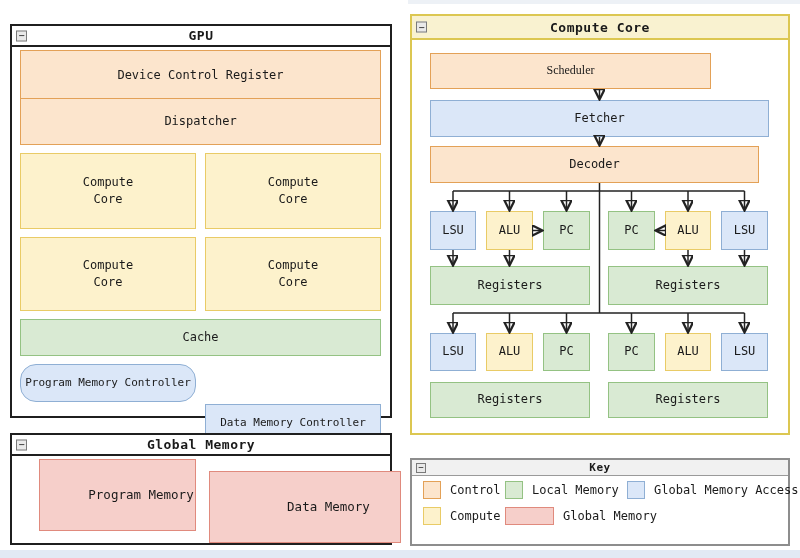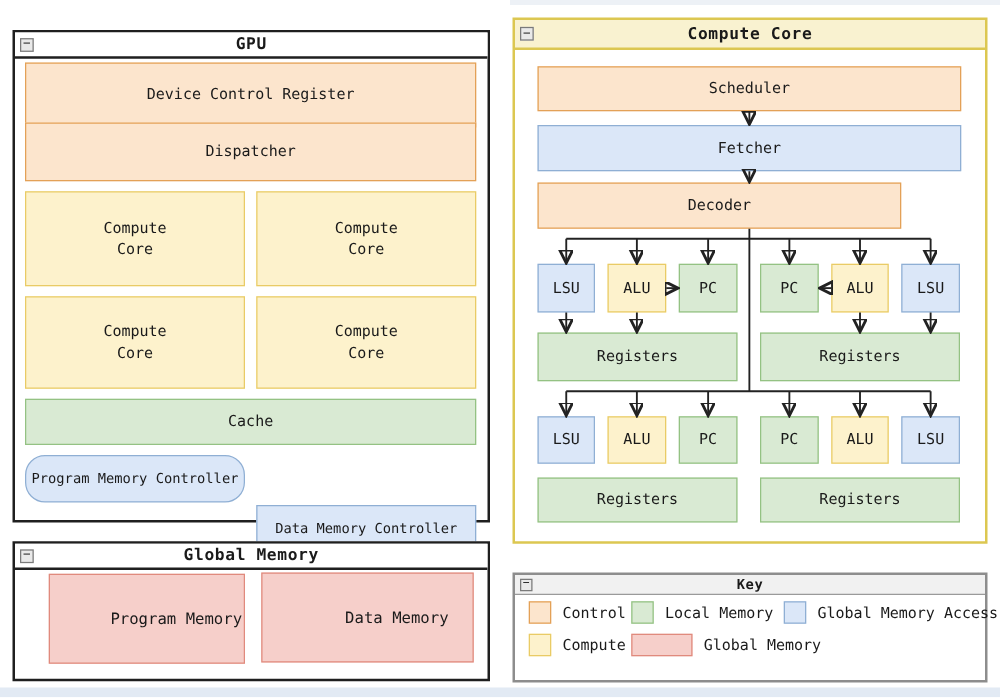--- a/index.html
+++ b/index.html
@@ -79,33 +79,33 @@
     </div>
   </div>
 
   <div class="window win-dark" style="left:10px;top:433px;width:382px;height:112px;">
     <div class="titlebar dark">
       <div class="minbtn">−</div>
       <div class="title-text">Global Memory</div>
     </div>
     <div class="winbody">
       <div class="block c-red" style="left:27px;top:3px;width:157px;height:72px;font-size:12.5px;">Program Memory</div>
-      <div class="block c-red" style="left:197px;top:2px;width:170px;height:72px;font-size:12.5px;text-align:right;">Data Memory</div>
+      <div class="block c-red" style="left:197px;top:15px;width:192px;height:72px;font-size:12.5px;text-align:right;">Data Memory</div>
     </div>
   </div>
 
   <div class="window win-yellow" style="left:410px;top:14px;width:380px;height:421px;">
     <div class="titlebar cream">
       <div class="minbtn">−</div>
       <div class="title-text">Compute Core</div>
     </div>
     <div class="winbody" style="height:391px;">
-      <div class="block c-peach" style="left:18px;top:13px;width:339px;height:36px;">Scheduler</div>
+      <div class="block c-peach" style="left:18px;top:13px;width:281px;height:36px;font-family:Liberation Serif, serif;">Scheduler</div>
       <div class="block c-blue" style="left:18px;top:60px;width:339px;height:37px;">Fetcher</div>
-      <div class="block c-peach" style="left:18px;top:106px;width:291px;height:37px;">Decoder</div>
+      <div class="block c-peach" style="left:18px;top:106px;width:329px;height:37px;">Decoder</div>
 
       <div class="block c-blue" style="left:18px;top:171px;width:46px;height:39px;">LSU</div>
       <div class="block c-yellow" style="left:74px;top:171px;width:47px;height:39px;">ALU</div>
       <div class="block c-green" style="left:131px;top:171px;width:47px;height:39px;">PC</div>
       <div class="block c-green" style="left:196px;top:171px;width:47px;height:39px;">PC</div>
       <div class="block c-yellow" style="left:253px;top:171px;width:46px;height:39px;">ALU</div>
       <div class="block c-blue" style="left:309px;top:171px;width:47px;height:39px;">LSU</div>
       <div class="block c-green" style="left:18px;top:226px;width:160px;height:39px;">Registers</div>
       <div class="block c-green" style="left:196px;top:226px;width:160px;height:39px;">Registers</div>
 

